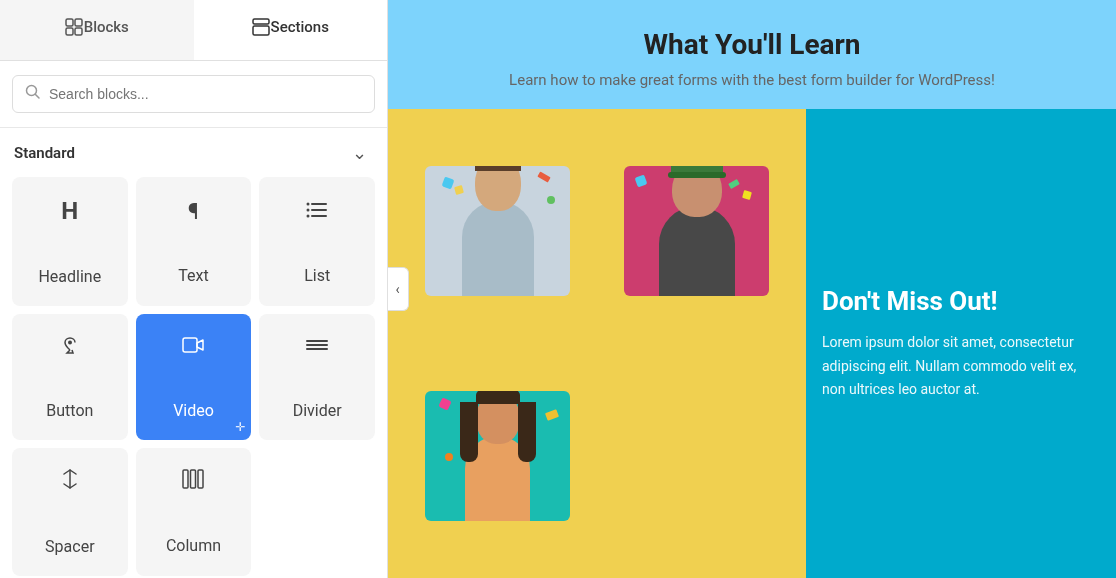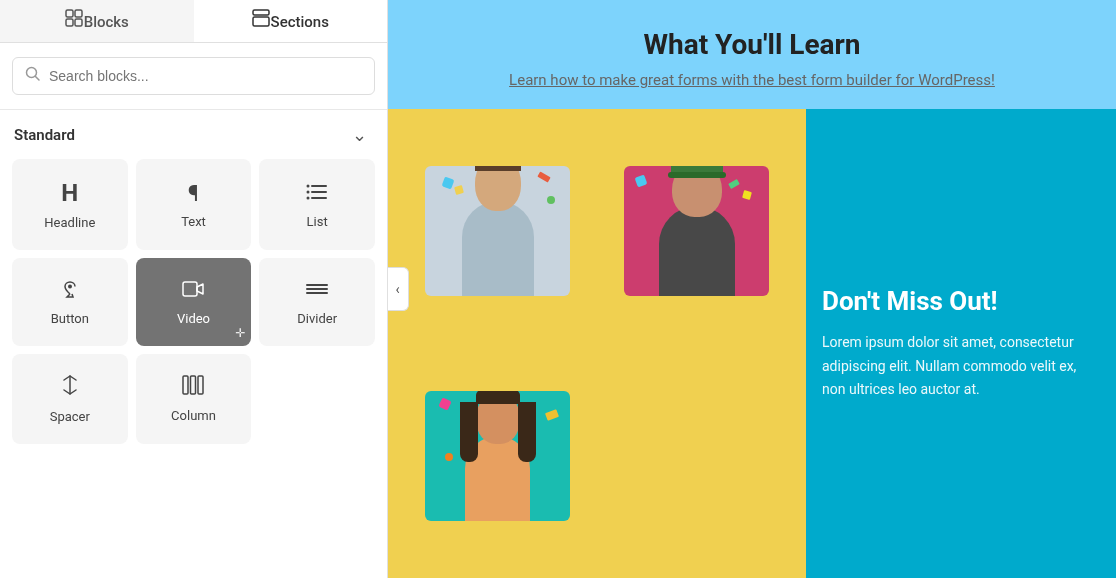--- a/index.html
+++ b/index.html
@@ -26,24 +26,24 @@
 
     
     .tabs {
       display: flex;
       border-bottom: 1px solid #e0e0e0;
       background: #f5f5f5;
     }
     .tab {
       flex: 1;
       display: flex;
-      align-items: flex-end;
+      align-items: flex-start;
       justify-content: center;
       gap: 1px;
-      padding: 9px 10px;
+      padding: 18px 10px;
       font-size: 15px;
       font-weight: 500;
       color: #555;
       cursor: pointer;
       background: #f5f5f5;
       border: none;
       border-bottom: 2px solid transparent;
     }
     .tab.active {
       background: #fff;
@@ -112,34 +112,35 @@
       justify-content: center;
       gap: 8px;
       padding: 20px 10px;
       margin: 4px;
       border-radius: 8px;
       background: #f5f5f5;
       cursor: pointer;
       position: relative;
     }
     .block-item.active {
-      background: #737373;
+      background: #3b82f6;
       color: #fff;
     }
     .block-item .block-icon {
       font-size: 22px;
       color: #444;
     }
     .block-item.active .block-icon {
       color: #fff;
     }
     .block-label {
-      font-size: 13px;
+      font-size: 16px;
       color: #444;
       text-align: center;
+      margin-top: 34px;
     }
     .block-item.active .block-label {
       color: #fff;
     }
     .drag-icon {
       position: absolute;
       bottom: 6px;
       right: 6px;
       font-size: 12px;
       color: #fff;
@@ -165,21 +166,20 @@
     }
     .content-top h1 {
       font-size: 28px;
       font-weight: 700;
       color: #222;
       margin-bottom: 10px;
     }
     .content-top p {
       font-size: 15px;
       color: #666;
-      text-decoration: underline;
     }
 
     
     .content-bottom {
       display: flex;
       flex: 1;
       overflow: hidden;
     }
 
     

